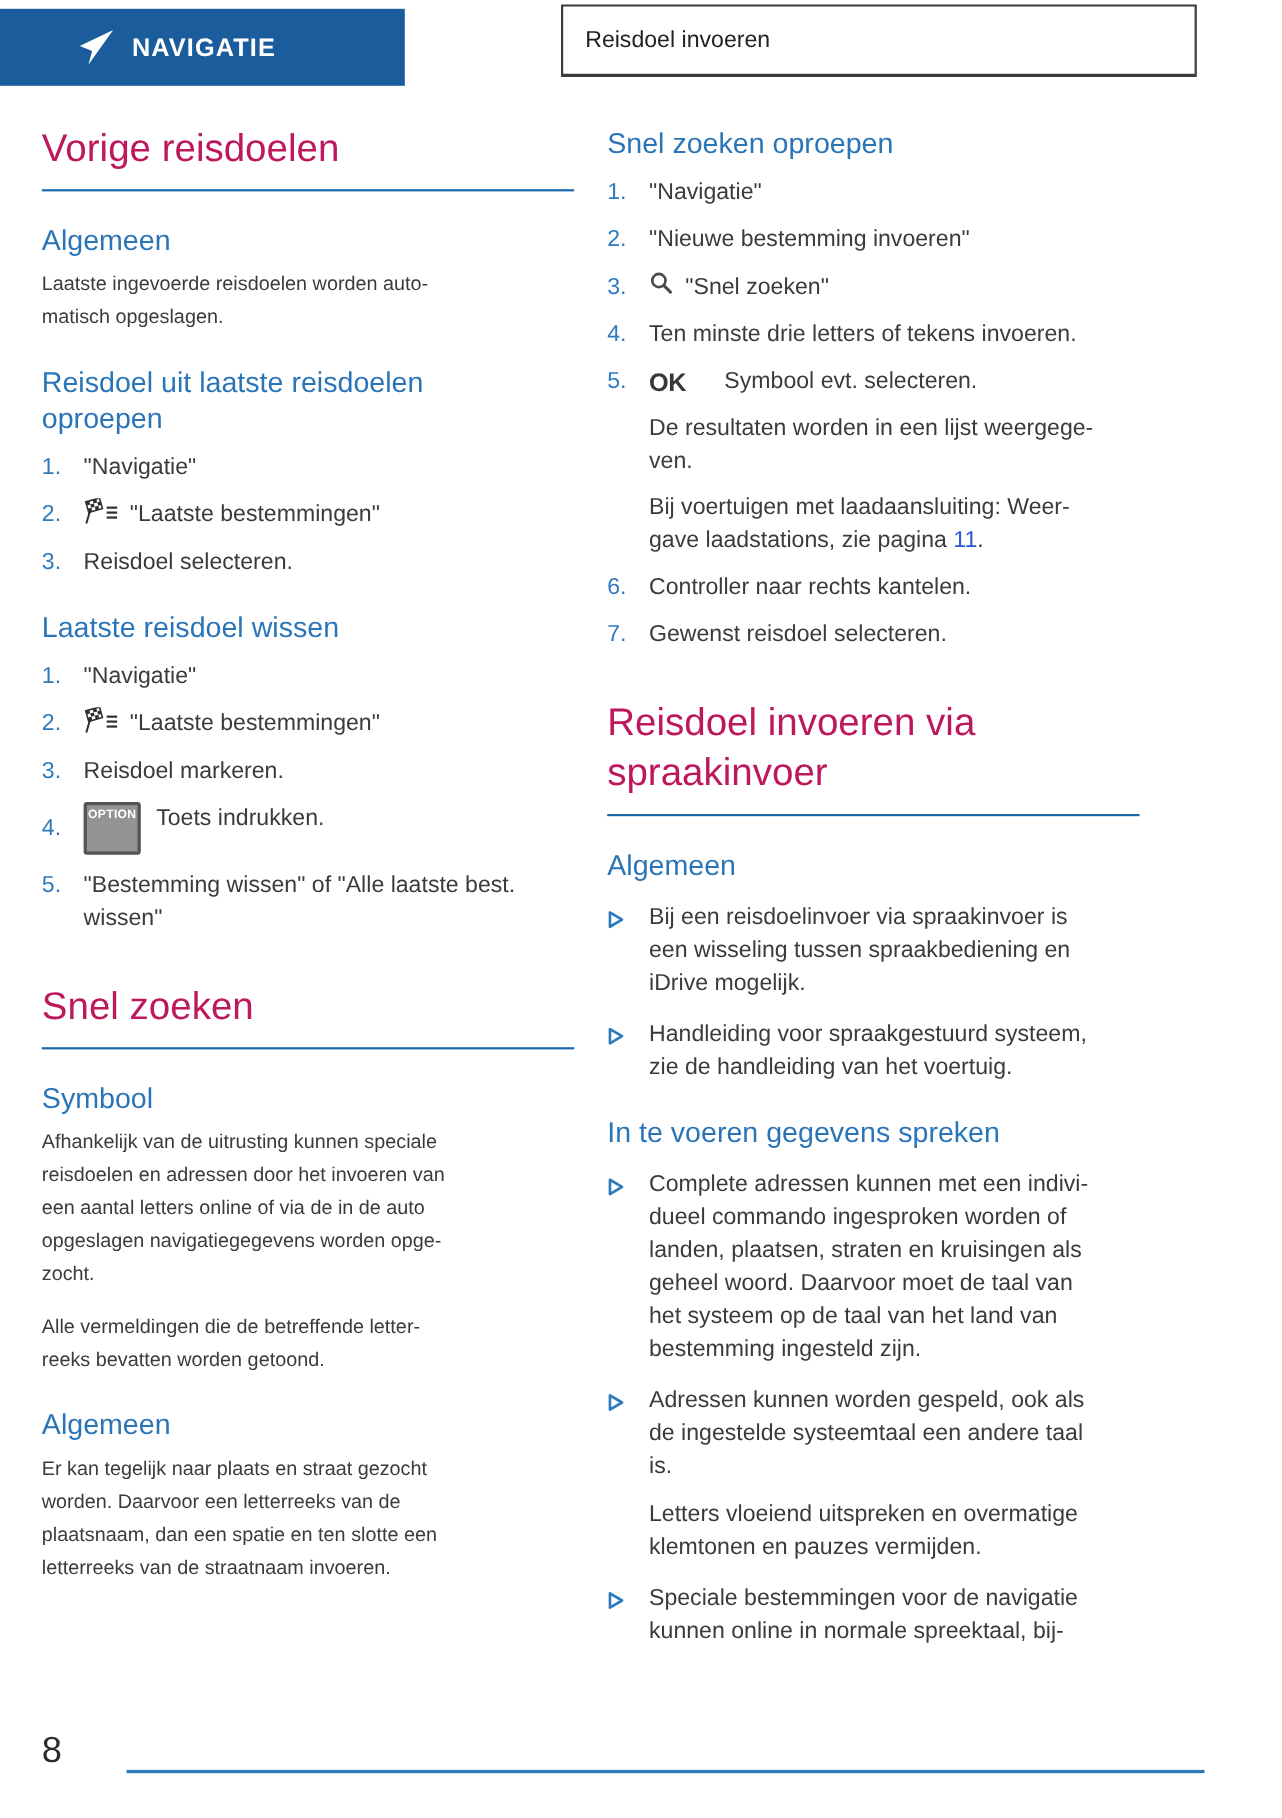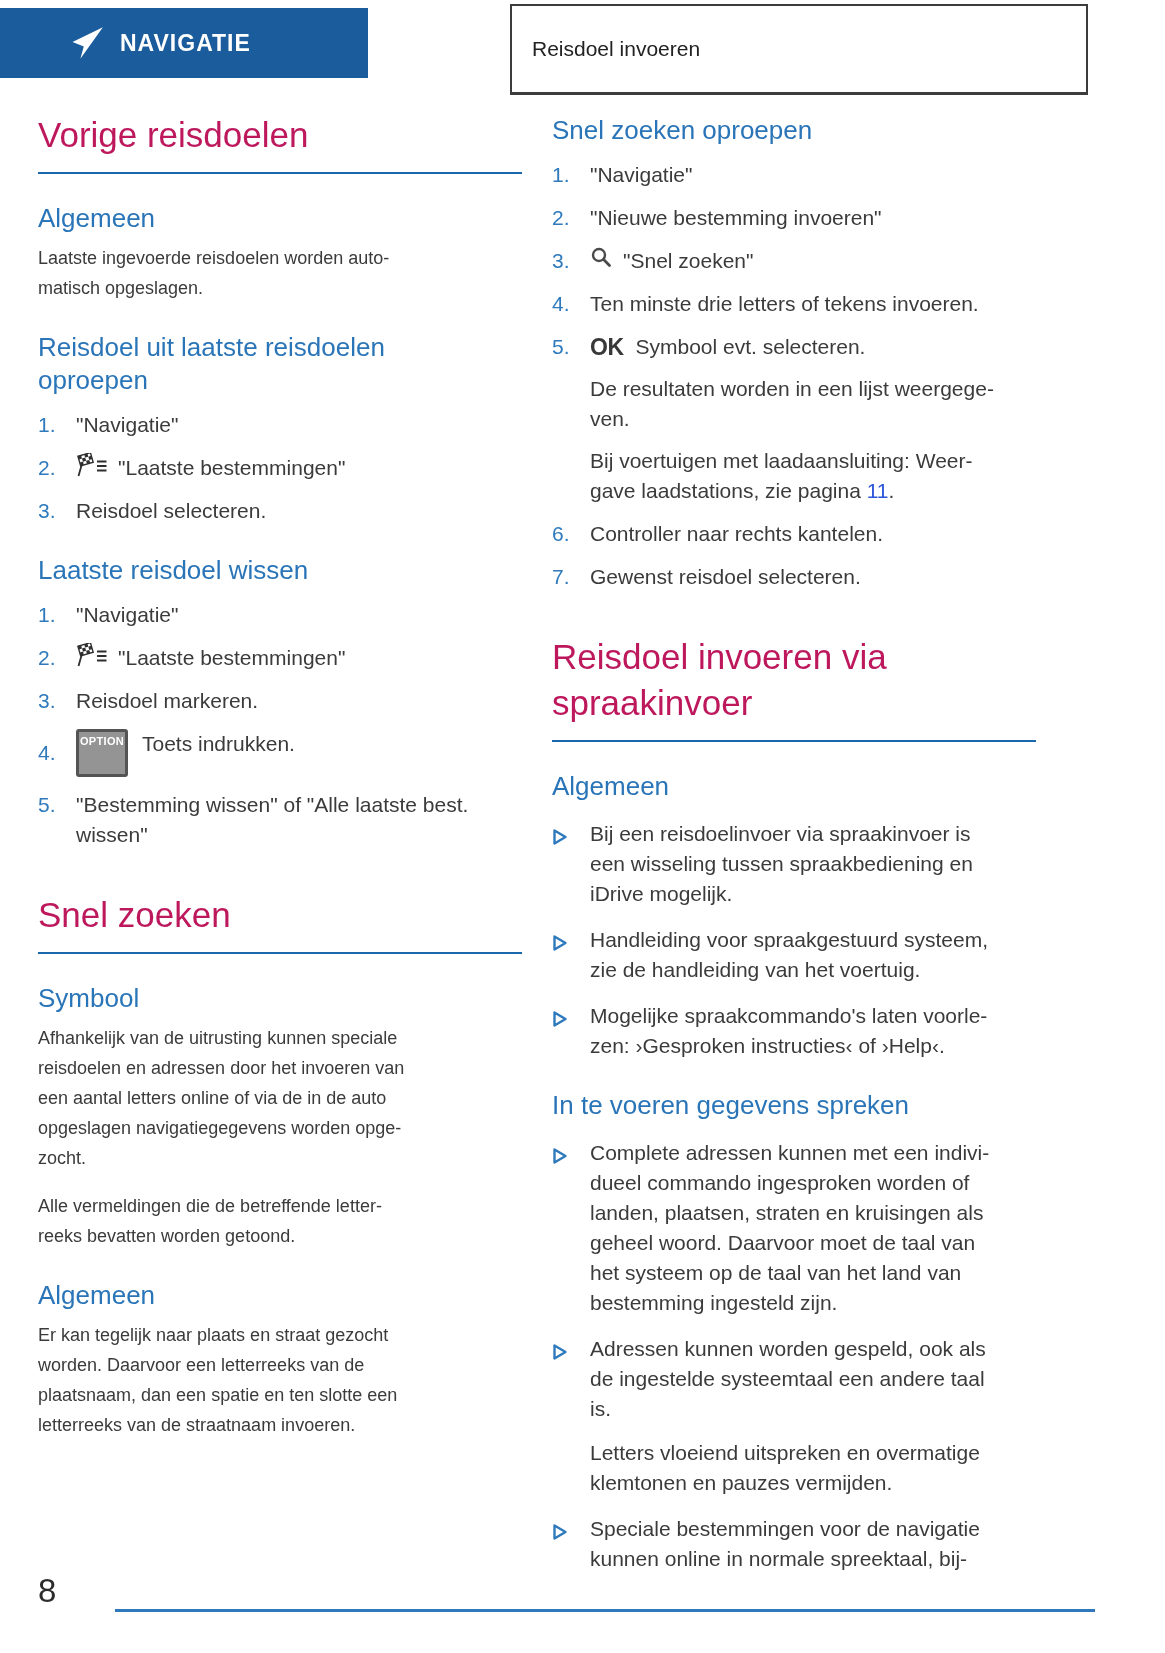--- a/index.html
+++ b/index.html
@@ -3,21 +3,21 @@
 <meta charset="utf-8">
 <style>
   html,body{margin:0;padding:0;background:#ffffff;}
   body{font-family:"Liberation Sans", sans-serif;color:#3b3b3b;}
   .page{position:relative;width:1165px;height:1653px;background:#fff;overflow:hidden;}
 
   
   .chip{position:absolute;left:0;top:8px;width:368px;height:70px;background:#1a5c9c;
         display:flex;align-items:center;padding-left:68px;box-sizing:border-box;}
   .chip .lbl{color:#fff;font-size:23px;font-weight:700;letter-spacing:1px;margin-left:16px;}
-  .chapter-box{position:absolute;left:510px;top:4px;width:578px;height:91px;border:2px solid #3c3c3c;
+  .chapter-box{position:absolute;left:510px;top:4px;width:578px;height:66px;border:2px solid #3c3c3c;
         box-sizing:border-box;display:flex;align-items:center;padding-left:20px;background:#fff;
         border-bottom-width:3px;}
   .chapter-box .ttl{font-size:21px;color:#222;}
 
   
   .col{position:absolute;top:112px;width:484px;}
   .col-left{left:38px;}
   .col-right{left:552px;}
 
   h1{font-size:35px;font-weight:400;color:#be185d;line-height:46px;margin:0;white-space:pre-line;}
@@ -25,21 +25,21 @@
   .h1wrap.mt{margin-top:42px;}
   h2{font-size:26px;font-weight:400;color:#2a75b8;line-height:33px;margin:28px 0 6px 0;white-space:pre-line;}
   p.body{font-size:18px;line-height:30px;margin:8px 0 18px 0;white-space:pre-line;}
 
   ol.steps{list-style:none;margin:10px 0 24px 0;padding:0;font-size:21px;line-height:30px;}
   ol.steps > li{display:flex;align-items:flex-start;margin:13px 0;}
   .num{color:#2e7abc;width:38px;flex:none;}
   .ic{flex:none;margin-right:10px;display:flex;align-items:center;}
   .txt{white-space:pre-line;}
   .cell{flex:1;}
-  .row{display:flex;align-items:center;}
+  .row{display:flex;align-items:center;gap:23px;}
   .note{white-space:pre-line;margin-top:12px;}
   li.keyrow{align-items:center;}
   li.keyrow .num{align-self:center;}
   .optkey{width:52px;height:48px;background:#949494;border:3px solid #545454;border-radius:3px;
           box-sizing:border-box;display:flex;align-items:flex-end;justify-content:center;
           padding-bottom:18px;margin-right:14px;flex:none;}
   .optkey span{color:#fff;font-size:11px;font-weight:700;letter-spacing:.3px;}
   .okw{font-size:23px;font-weight:700;letter-spacing:-.5px;color:#383838;margin-right:12px;}
   a.pagelink{color:#2d55d8;text-decoration:none;}
 
@@ -243,29 +243,20 @@
       </li>
       <li>
         <span class="tri">
           <svg width="16" height="18" viewBox="0 0 16 18">
               <polygon points="2.5,2.5 13.5,9 2.5,15.5" fill="none" stroke="#2e7abc" stroke-width="2.4" stroke-linejoin="round"></polygon>
             </svg>
         </span>
         <div class="bcell txt">Handleiding voor spraakgestuurd systeem,
 zie de handleiding van het voertuig.</div>
       </li>
-      <li>
-        <span class="tri">
-          <svg width="16" height="18" viewBox="0 0 16 18">
-              <polygon points="2.5,2.5 13.5,9 2.5,15.5" fill="none" stroke="#2e7abc" stroke-width="2.4" stroke-linejoin="round"></polygon>
-            </svg>
-        </span>
-        <div class="bcell txt">Mogelijke spraakcommando's laten voorle-
-zen: ›Gesproken instructies‹ of ›Help‹.</div>
-      </li>
     </ul>
 
     <h2>In te voeren gegevens spreken</h2>
     <ul class="bullets">
       <li>
         <span class="tri">
           <svg width="16" height="18" viewBox="0 0 16 18">
               <polygon points="2.5,2.5 13.5,9 2.5,15.5" fill="none" stroke="#2e7abc" stroke-width="2.4" stroke-linejoin="round"></polygon>
             </svg>
         </span>

